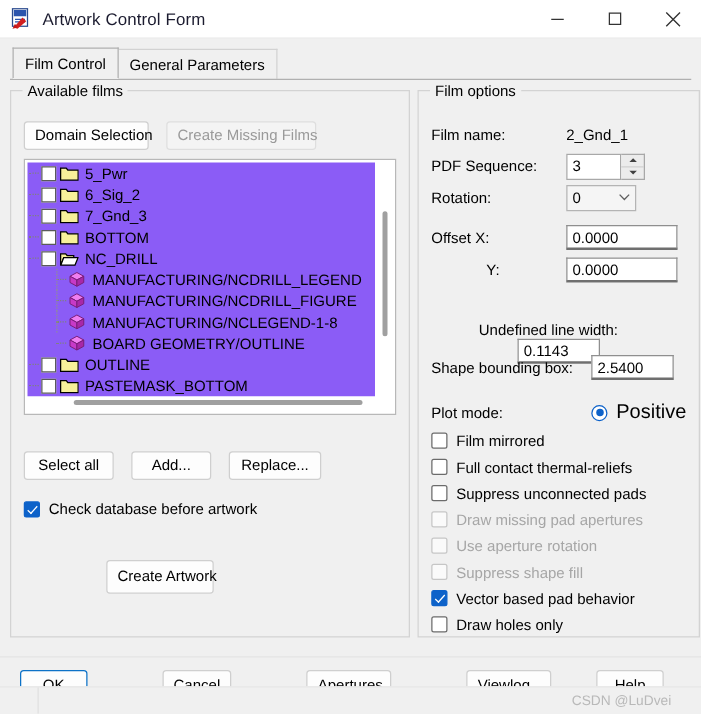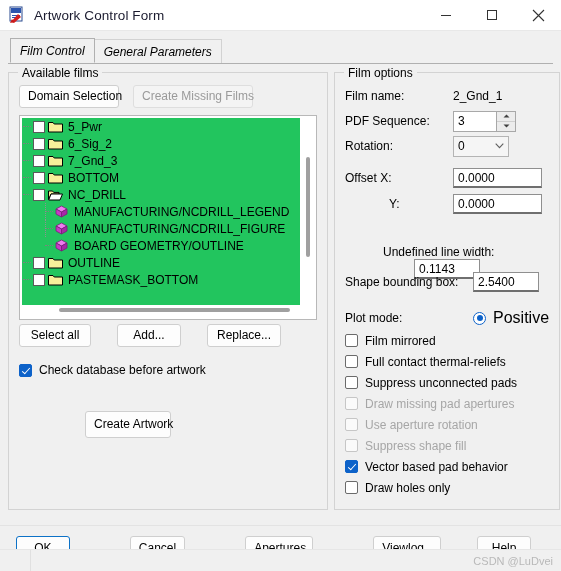--- a/index.html
+++ b/index.html
@@ -56,21 +56,20 @@
   .tab {
     height: 24px;
     padding: 0 9px;
     display: flex; align-items: center;
     font-size: 12px;
     background: #f0f0f0;
     border: 1px solid #d2d2d2;
     border-bottom: none;
     margin-right: -1px;
     color: #000;
-    font-style: italic;
   }
   .tab.active {
     background: #f0f0f0;
     border-color: #b0b0b0;
     border-bottom: 1px solid #f0f0f0;
     z-index: 2;
     height: 25px;
   }
 
   .tabbody {
@@ -79,21 +78,21 @@
     flex: 1 1 auto;
     border-top: 1px solid #b0b0b0;
     padding-top: 8px;
     display: flex;
   }
 
   
   .groupbox {
     position: relative;
     border: 1px solid #d3d3d3;
-    padding: 12px 10px 10px 10px;
+    padding: 24px 10px 10px 10px;
   }
   .gb-title {
     position: absolute;
     top: -7px; left: 9px;
     background: #f0f0f0;
     padding: 0 4px;
     font-size: 12px;
     color: #000;
   }
 
@@ -134,21 +133,21 @@
     background: #ffffff;
     height: 205px;
     position: relative;
     padding: 2px;
     overflow: hidden;
   }
   .tree-inner {
     position: absolute;
     top: 2px; left: 2px; right: 16px; bottom: 14px;
     overflow: hidden;
-    background: #22c55e;
+    background: #8b5cf6;
   }
   .tnode {
     display: flex; align-items: center;
     height: 17px;
     white-space: nowrap;
     font-size: 12px;
     font-family: "Liberation Sans", sans-serif;
   }
   .tnode.child { padding-left: 22px; }
   .dots {
@@ -200,21 +199,21 @@
     height: 10px;
   }
   .hscroll-thumb {
     position: absolute;
     top: 3px; height: 4px;
     left: 36px; right: 12px;
     background: #a0a0a0;
     border-radius: 2px;
   }
 
-  .row-btns { display: flex; gap: 26px; margin-top: 4px; }
+  .row-btns { display: flex; gap: 14px; margin-top: 29px; }
   .btn-sel { width: 72px; }
   .btn-add { width: 64px; }
   .btn-rep { width: 74px; }
 
   .chkrow {
     display: flex; align-items: center;
     margin-top: 16px;
     font-size: 12px;
   }
   .cbox {
@@ -313,21 +312,21 @@
     position: relative;
     gap: 36px;
   }
   .bb-ok { width: 62px; height: 25px; line-height: 22px; }
   .bb-btn { width: 62px; height: 25px; line-height: 23px; margin-left: 24px; }
   .bb-wide { width: 68px; }
   .bb-help { width: 62px; height: 25px; line-height: 23px; margin-left: auto; margin-right: 14px; }
 
   .watermark {
     position: absolute;
-    right: 8px; bottom: 4px;
+    right: 24px; bottom: 4px;
     font-size: 11px;
     color: #b9b9b9;
   }
   .statusbar {
     position: absolute;
     left: 0; right: 0; bottom: 0; height: 22px;
     border-top: 1px solid #e6e6e6;
     background: #f0f0f0;
   }
   .statusbar:after {
@@ -467,20 +466,31 @@
               <span class="cube">
                   <svg width="13" height="13" viewBox="0 0 13 13">
                     <path d="M6.5 1 L12 4 L6.5 7 L1 4 Z" fill="#ef7ef0" stroke="#7a1d7a" stroke-width=".8"></path>
                     <path d="M1 4 L6.5 7 L6.5 12 L1 9 Z" fill="#c73ac7" stroke="#7a1d7a" stroke-width=".8"></path>
                     <path d="M12 4 L6.5 7 L6.5 12 L12 9 Z" fill="#a828a8" stroke="#7a1d7a" stroke-width=".8"></path>
                   </svg>
                 </span>
               <span class="tlabel">MANUFACTURING/NCDRILL_FIGURE</span>
             </div>
 
+            <div class="tnode child">
+              <span class="dots vert"></span>
+              <span class="cube">
+                  <svg width="13" height="13" viewBox="0 0 13 13">
+                    <path d="M6.5 1 L12 4 L6.5 7 L1 4 Z" fill="#ef7ef0" stroke="#7a1d7a" stroke-width=".8"></path>
+                    <path d="M1 4 L6.5 7 L6.5 12 L1 9 Z" fill="#c73ac7" stroke="#7a1d7a" stroke-width=".8"></path>
+                    <path d="M12 4 L6.5 7 L6.5 12 L12 9 Z" fill="#a828a8" stroke="#7a1d7a" stroke-width=".8"></path>
+                  </svg>
+                </span>
+              <span class="tlabel">MANUFACTURING/NCLEGEND-1-8</span>
+            </div>
 
             <div class="tnode child">
               <span class="dots"></span>
               <span class="cube">
                   <svg width="13" height="13" viewBox="0 0 13 13">
                     <path d="M6.5 1 L12 4 L6.5 7 L1 4 Z" fill="#ef7ef0" stroke="#7a1d7a" stroke-width=".8"></path>
                     <path d="M1 4 L6.5 7 L6.5 12 L1 9 Z" fill="#c73ac7" stroke="#7a1d7a" stroke-width=".8"></path>
                     <path d="M12 4 L6.5 7 L6.5 12 L12 9 Z" fill="#a828a8" stroke="#7a1d7a" stroke-width=".8"></path>
                   </svg>
                 </span>

